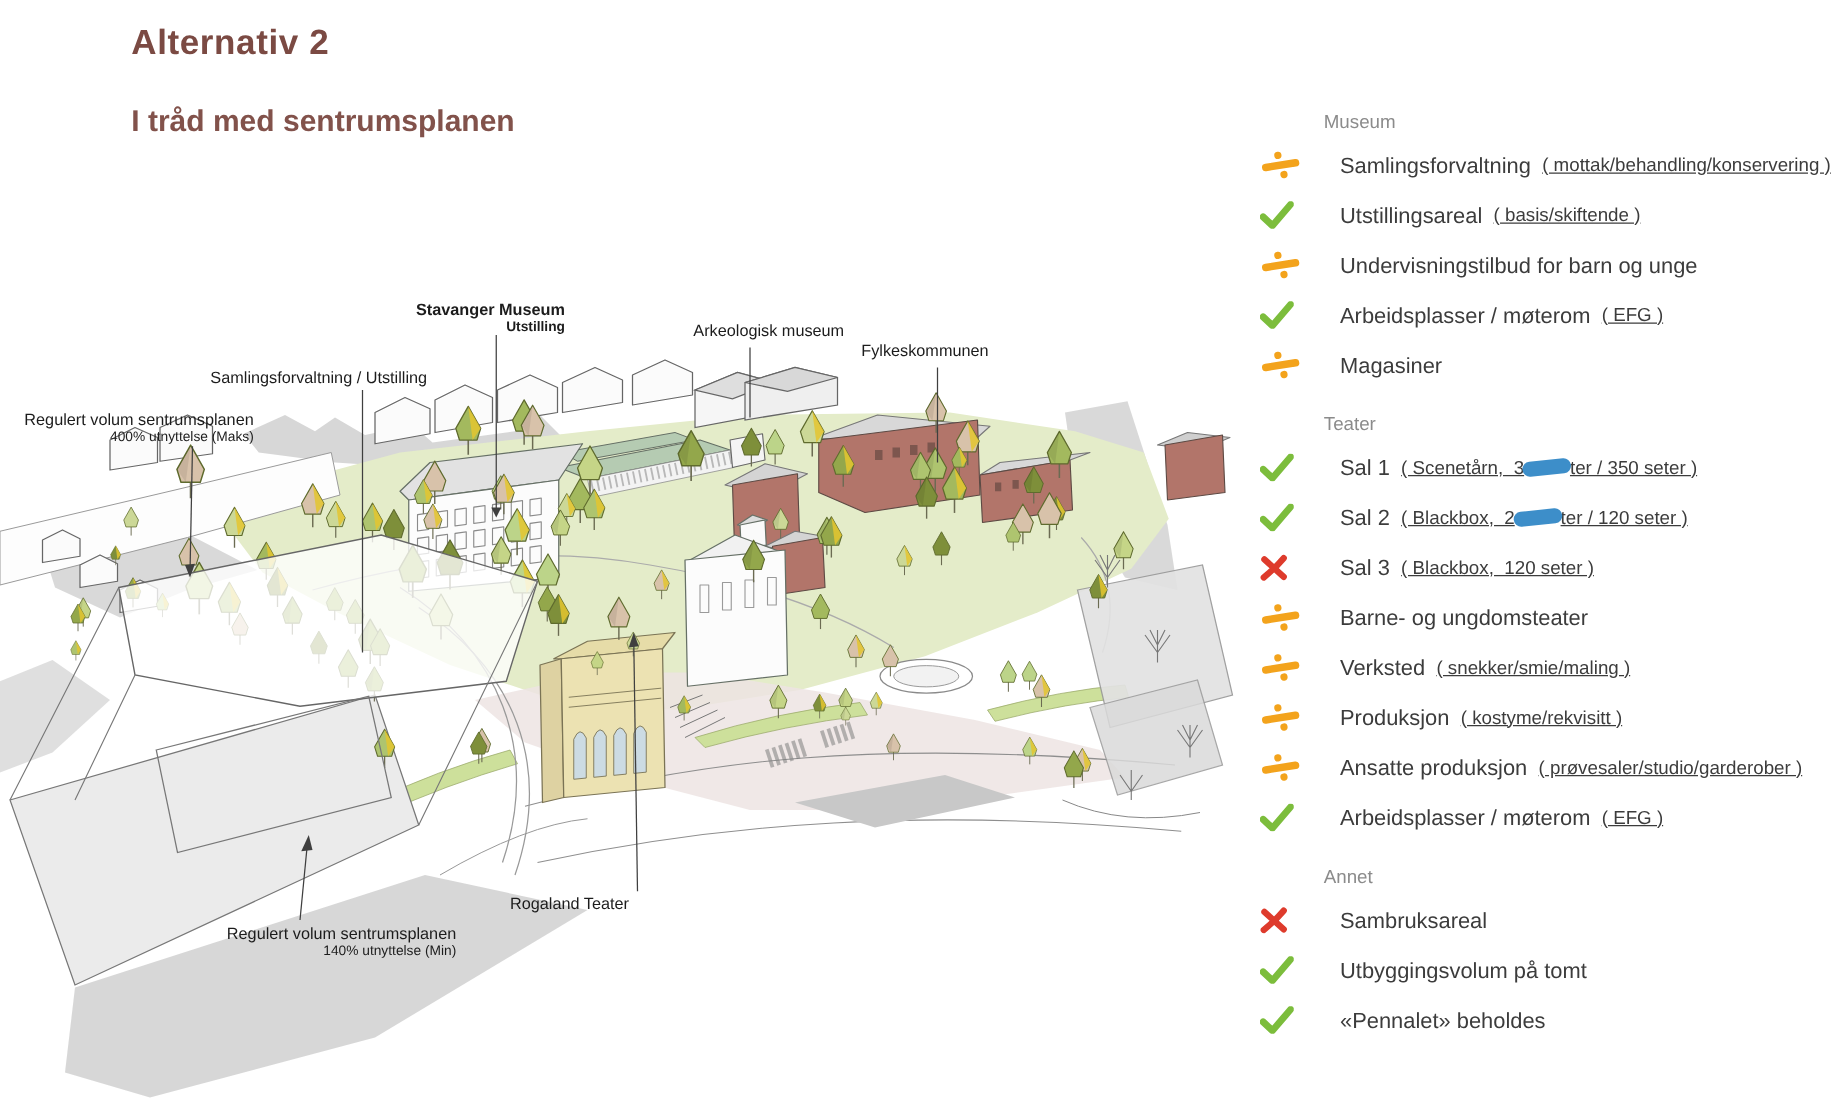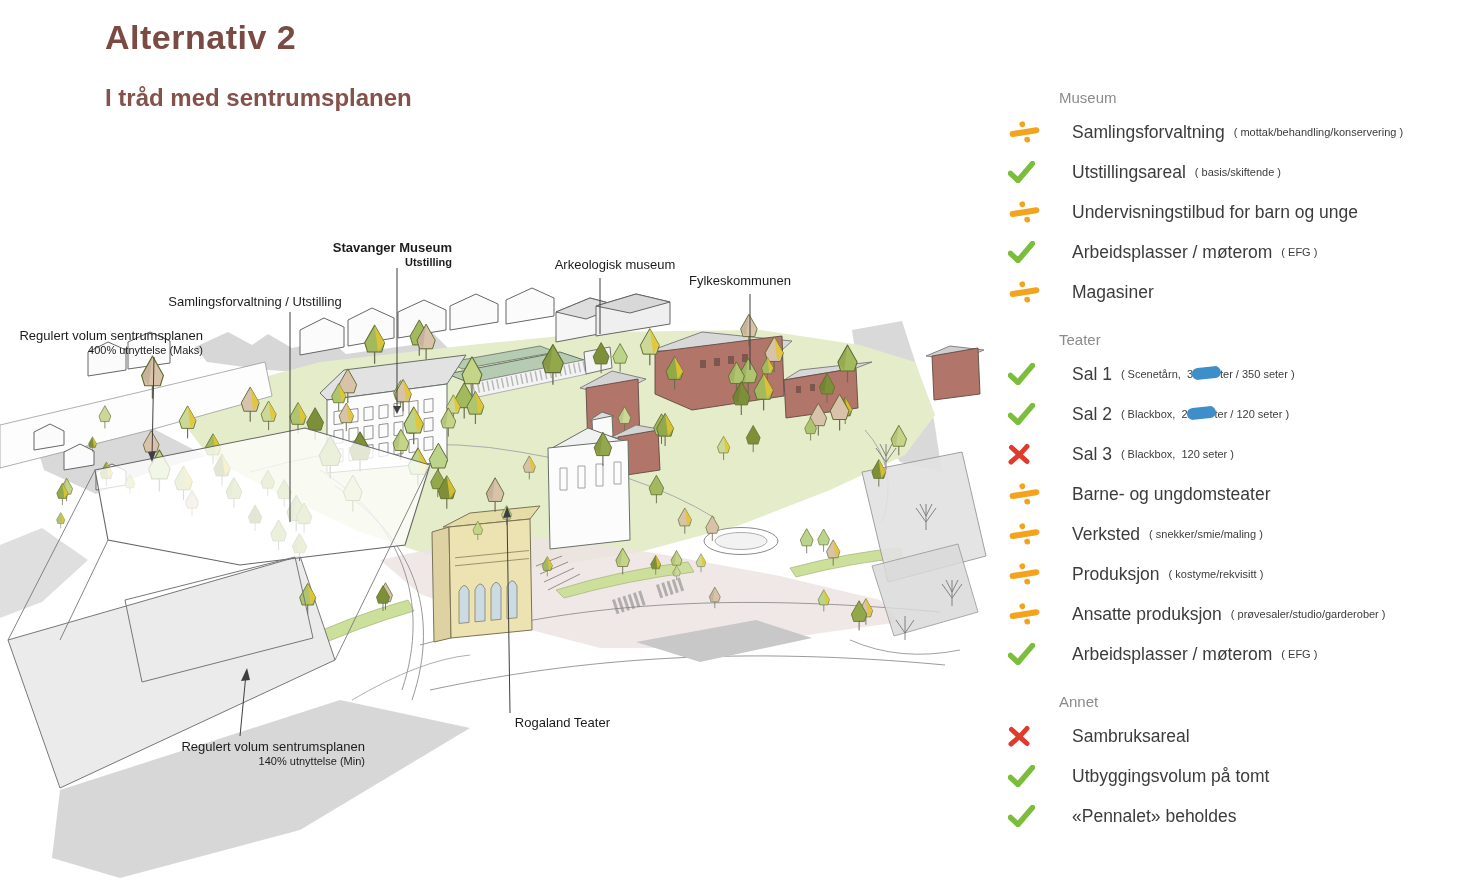--- a/index.html
+++ b/index.html
@@ -1,44 +1,44 @@
 <!DOCTYPE html>
 <html><head>
 <meta charset="utf-8">
 <style>
   html,body{margin:0;padding:0;}
   body{
     width:1473px;height:882px;background:#ffffff;position:relative;overflow:hidden;
     font-family:"Liberation Sans",sans-serif;-webkit-font-smoothing:antialiased;
   }
-  .title{position:absolute;left:105px;top:18px;font-size:34px;font-weight:bold;color:#7b4a43;letter-spacing:.5px;}
+  .title{position:absolute;left:105px;top:18px;font-size:28px;font-weight:bold;color:#7b4a43;letter-spacing:.5px;}
   .subtitle{position:absolute;left:105px;top:84px;font-size:24px;font-weight:bold;color:#82524b;}
 
   
   #illustration{position:absolute;left:0;top:232px;width:990px;height:650px;}
   #illustration svg{position:absolute;left:0;top:0;}
   .ill-label{position:absolute;color:#1c1c1c;line-height:1.12;}
   .ill-label .main{font-size:13px;}
   .ill-label .sub{font-size:11px;}
   #lbl-stavanger{left:252px;top:9px;width:200px;text-align:right;font-weight:bold;}
   #lbl-samlings{left:140px;top:63px;width:230px;text-align:center;}
   #lbl-arkeologisk{left:520px;top:26px;width:190px;text-align:center;}
   #lbl-fylkes{left:689px;top:42px;width:180px;text-align:left;}
   #lbl-regmaks{left:3px;top:97px;width:200px;text-align:right;}
-  #lbl-rogaland{left:430px;top:484px;width:180px;text-align:right;}
+  #lbl-rogaland{left:408px;top:484px;width:180px;text-align:left;}
   #lbl-regmin{left:165px;top:508px;width:200px;text-align:right;}
 
   
   #checklist{position:absolute;left:1008px;top:84px;width:462px;padding-top:4px;}
   .section{margin-bottom:18px;}
   .section-heading{font-size:15px;color:#8b8b8b;margin:0 0 5px 51px;line-height:19px;}
   .row{display:flex;align-items:center;height:40px;}
   .icon{width:36px;display:flex;justify-content:flex-start;align-items:center;margin-right:15px;flex:none;}
   .label{font-size:17.5px;color:#3c3c3c;white-space:pre;margin-left:13px;}
-  .detail{font-size:11px;color:#3c3c3c;margin-left:9px;white-space:pre;}
+  .detail{font-size:15px;color:#3c3c3c;margin-left:9px;white-space:pre;text-decoration:underline;}
   .blue-marker{
     color:transparent;border-radius:8px;display:inline-block;
     transform:rotate(-6deg) translateY(-1px);padding:0 1px;margin:0 -1px;line-height:12px;
   }
 </style>
 </head>
 <body>
 
 <div class="title">Alternativ 2</div>
 <div class="subtitle">I tråd med sentrumsplanen</div>

